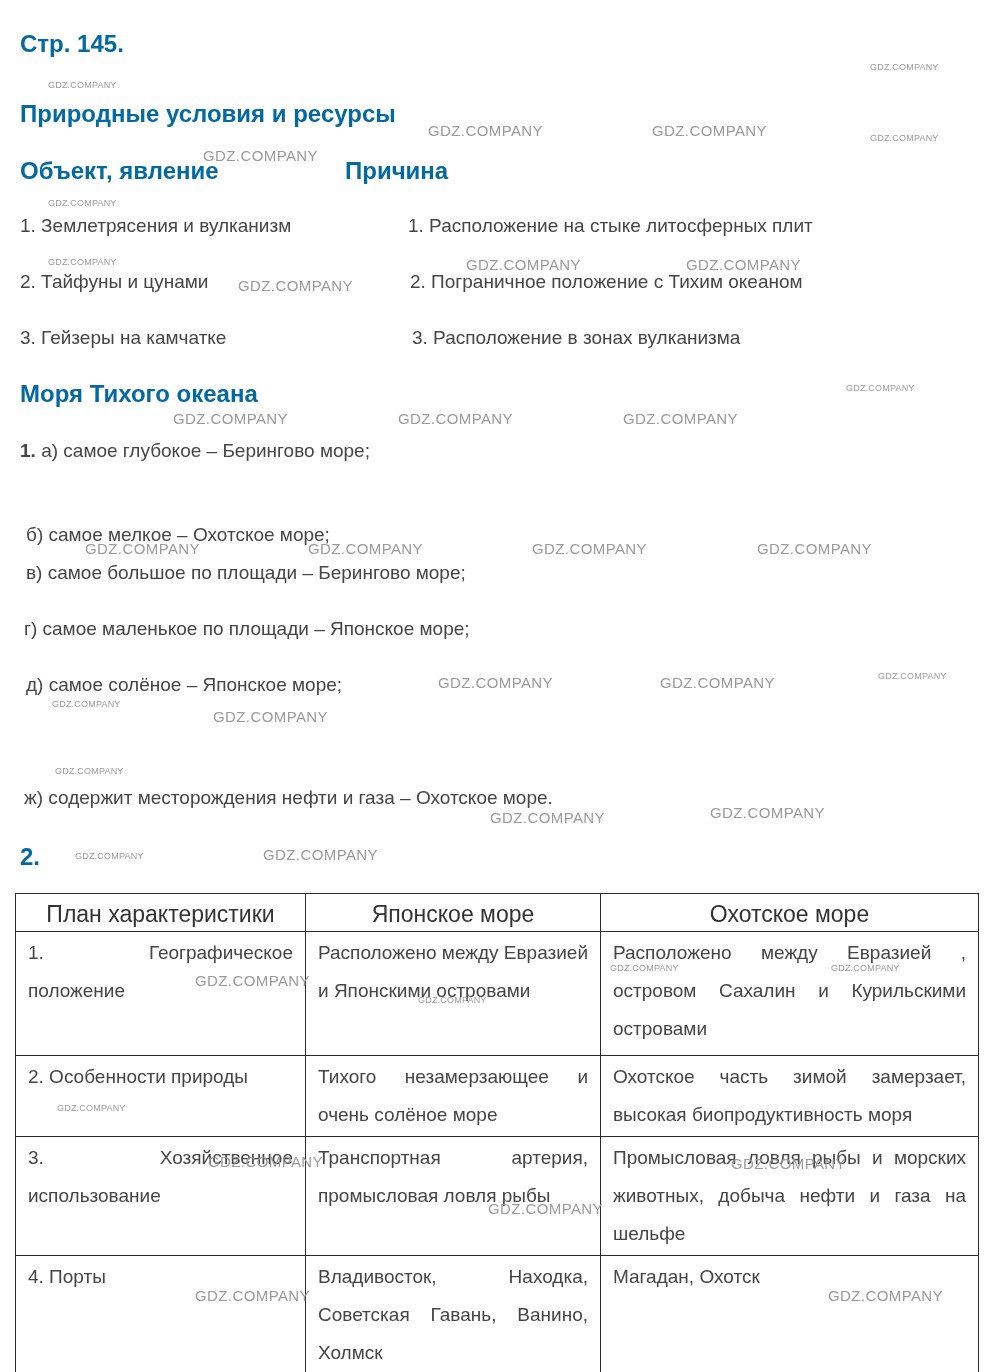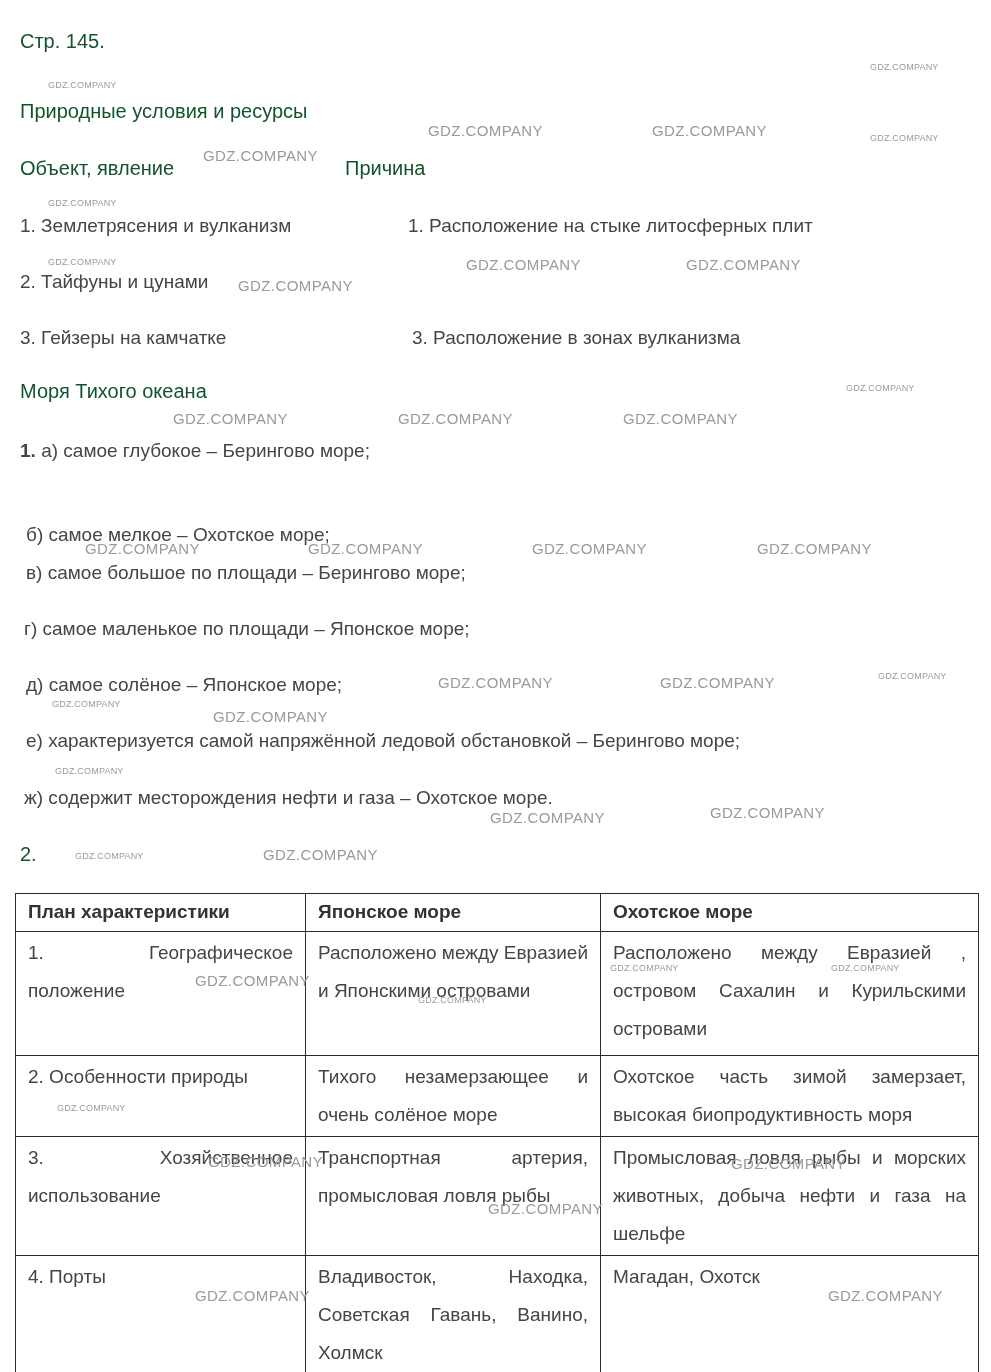--- a/index.html
+++ b/index.html
@@ -3,70 +3,70 @@
 <meta charset="utf-8">
 <style>
   * { margin:0; padding:0; box-sizing:border-box; }
   html,body { background:#ffffff; }
   body {
     width:991px; height:1372px;
     font-family:"Liberation Sans","DejaVu Sans",sans-serif;
   }
   .page { position:relative; width:991px; height:1372px; background:#fff; overflow:hidden; }
   .abs { position:absolute; }
-  .h { font-weight:normal; font-size:20px; color:#14532d; white-space:nowrap; }
+  .h { font-weight:bold; font-size:24px; color:#0369a1; white-space:nowrap; }
   .t { font-size:19px; color:#454545; white-space:nowrap; }
   .wm {
     position:absolute; font-size:15px; color:#9a9a9a;
     letter-spacing:0.4px; white-space:nowrap; z-index:3;
   }
   .wm.sm { font-size:9px; letter-spacing:0.2px; }
   table.grid {
     position:absolute; left:15px; top:893px; width:963px;
     border-collapse:collapse; table-layout:fixed; z-index:1;
   }
   .grid th, .grid td {
     border:1px solid #2b2b2b; vertical-align:top;
     font-size:19px; padding:2px 12px;
   }
   .grid th {
-    font-weight:bold; color:#333; text-align:left;
-    padding-top:7px; font-size:19px;
+    font-weight:normal; color:#333; text-align:center;
+    padding-top:7px; font-size:23px;
   }
   .grid td {
     color:#454545; text-align:justify; line-height:38px;
   }
 </style>
 </head>
 <body>
 
 <div class="page">
 
   <div class="abs h" style="top:30px;left:20px">Стр. 145.</div>
   <div class="abs h" style="top:100px;left:20px">Природные условия и ресурсы</div>
   <div class="abs h" style="top:157px;left:20px">Объект, явление</div>
   <div class="abs h" style="top:157px;left:345px">Причина</div>
 
   <div class="abs t" style="top:215px;left:20px">1. Землетрясения и вулканизм</div>
   <div class="abs t" style="top:215px;left:408px">1. Расположение на стыке литосферных плит</div>
   <div class="abs t" style="top:271px;left:20px">2. Тайфуны и цунами</div>
+  <div class="abs t" style="top:271px;left:410px">2. Пограничное положение с Тихим океаном</div>
   <div class="abs t" style="top:327px;left:20px">3. Гейзеры на камчатке</div>
   <div class="abs t" style="top:327px;left:412px">3. Расположение в зонах вулканизма</div>
 
   <div class="abs h" style="top:380px;left:20px">Моря Тихого океана</div>
 
   <div class="abs t" style="top:440px;left:20px">
     <b>1.</b>
     <span>а) самое глубокое – Берингово море;</span>
   </div>
   <div class="abs t" style="top:524px;left:26px">б) самое мелкое – Охотское море;</div>
   <div class="abs t" style="top:618px;left:24px">г) самое маленькое по площади – Японское море;</div>
   <div class="abs t" style="top:562px;left:26px">в) самое большое по площади – Берингово море;</div>
   <div class="abs t" style="top:674px;left:26px">д) самое солёное – Японское море;</div>
-  <div class="abs t" style="top:730px;left:26px">е) характеризуется самой напряжённой ледовой обстановкой – Берингово море;</div>
   <div class="abs t" style="top:787px;left:24px">ж) содержит месторождения нефти и газа – Охотское море.</div>
 
   <div class="abs h" style="top:843px;left:20px">2.</div>
 
   <table class="grid">
     <colgroup>
       <col style="width:290px">
         <col style="width:295px">
         <col style="width:378px">
     </colgroup>

